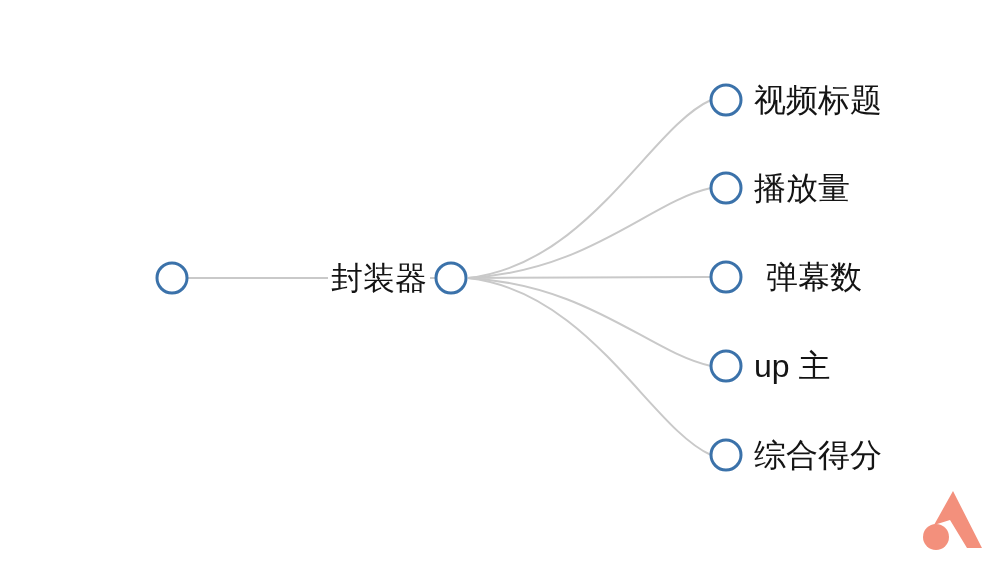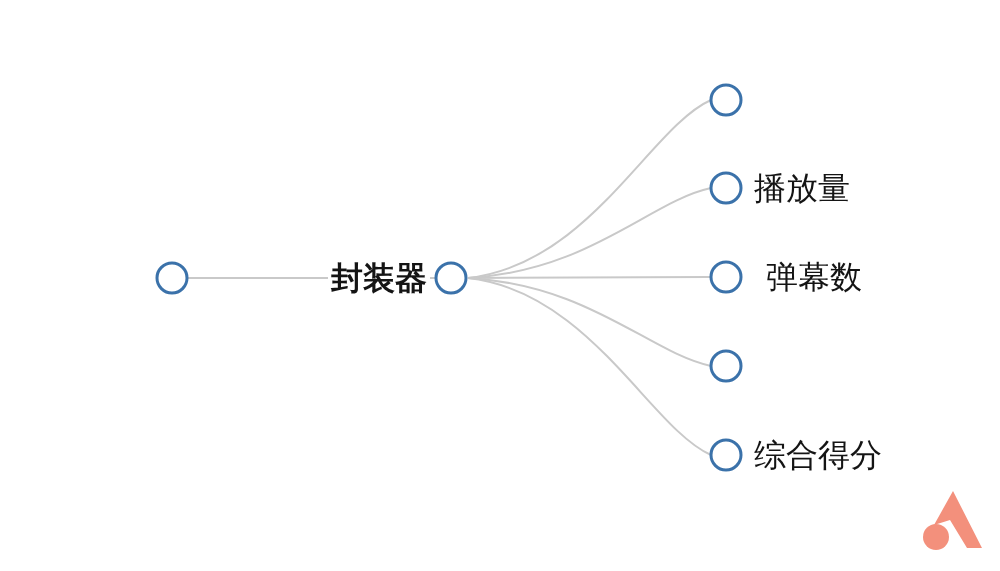--- a/index.html
+++ b/index.html
@@ -45,21 +45,20 @@
   }
   .root-label {
     right: 850px;
     top: 278px;
   }
   .wrapper-label {
     right: 570px;
     top: 278px;
     background: #ffffff;
     padding: 2px 3px;
-    font-weight: bold;
   }
   .leaf-label { left: 754px; }
   .leaf-label-0 { top: 100px; }
   .leaf-label-1 { top: 188px; }
   .leaf-label-2 { top: 277px; margin-left: 12px; }
   .leaf-label-3 { top: 366px; }
   .leaf-label-4 { top: 455px; }
 </style>
 </head>
 <body>
@@ -85,20 +84,22 @@
 
     <g>
       <path class="logo-shape" d="M953,491 L982,548 L967,548 L950,520 L934,525 Z"></path>
       <circle class="logo-shape" cx="936" cy="537" r="13"></circle>
     </g>
   </svg>
 
 
   <div class="label wrapper-label">封装器</div>
 
+  <div class="label leaf-label leaf-label-0">视频标题</div>
 
   <div class="label leaf-label leaf-label-1">播放量</div>
 
   <div class="label leaf-label leaf-label-2">弹幕数</div>
 
+  <div class="label leaf-label leaf-label-3">up 主</div>
 
   <div class="label leaf-label leaf-label-4">综合得分</div>
 </div>
 
 </body></html>

